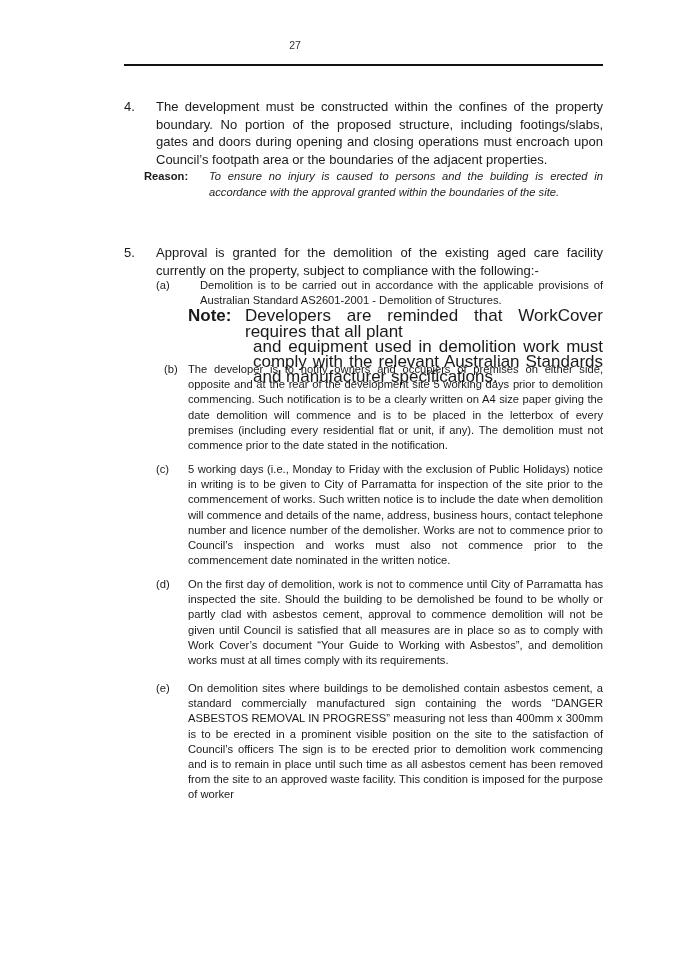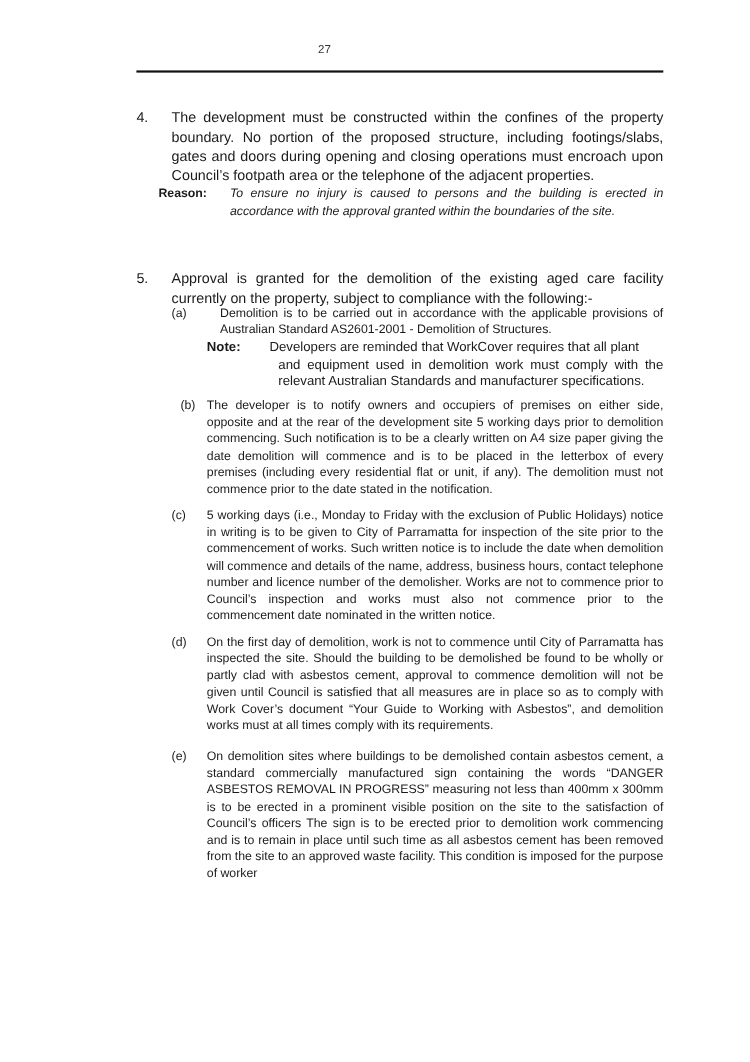--- a/index.html
+++ b/index.html
@@ -10,34 +10,34 @@
   .header-rule { position:absolute; top:64px; left:124px; width:479px; height:2px; background:#111; }
   .cond { position:absolute; left:124px; width:479px; }
   .num { position:absolute; left:0; top:0; font-size:13px; line-height:17.5px; }
   .body13 { margin-left:32px; font-size:13px; line-height:17.5px; text-align:justify; text-align-last:auto; }
   .reason { position:relative; margin-left:20px; font-size:11.2px; line-height:16px; }
   .reason .lbl { position:absolute; left:0; top:0; font-weight:bold; }
   .reason .txt { margin-left:65px; text-align:justify;font-style:italic; }
   .sub { position:absolute; font-size:11.2px; line-height:15.2px; }
   .sub .lbl { position:absolute; left:0; top:0; }
   .sub .txt { text-align:justify; }
-  .note { position:relative; font-size:12px; line-height:15.2px; }
+  .note { position:relative; font-size:17px; line-height:15.2px; }
   .note .lbl { position:absolute; left:0; top:0; font-weight:bold; }
   .note .first { margin-left:57px; text-align:justify; }
   .note .rest { margin-left:65px; text-align:justify; }
 </style>
 </head>
 <body>
 
 <div class="page-number">27</div>
 <div class="header-rule"></div>
 
 <div class="cond" style="top:98px;">
   <div class="num">4.</div>
-  <div class="body13">The development must be constructed within the confines of the property boundary. No portion of the proposed structure, including footings/slabs, gates and doors during opening and closing operations must encroach upon Council’s footpath area or the telephone of the adjacent properties.</div>
+  <div class="body13">The development must be constructed within the confines of the property boundary. No portion of the proposed structure, including footings/slabs, gates and doors during opening and closing operations must encroach upon Council’s footpath area or the boundaries of the adjacent properties.</div>
   <div class="reason">
     <span class="lbl">Reason:</span>
     <div class="txt">To ensure no injury is caused to persons and the building is erected in accordance with the approval granted within the boundaries of the site.</div>
   </div>
 </div>
 
 <div class="cond" style="top:244px;">
   <div class="num">5.</div>
   <div class="body13">Approval is granted for the demolition of the existing aged care facility currently on the property, subject to compliance with the following:-</div>
 </div>

